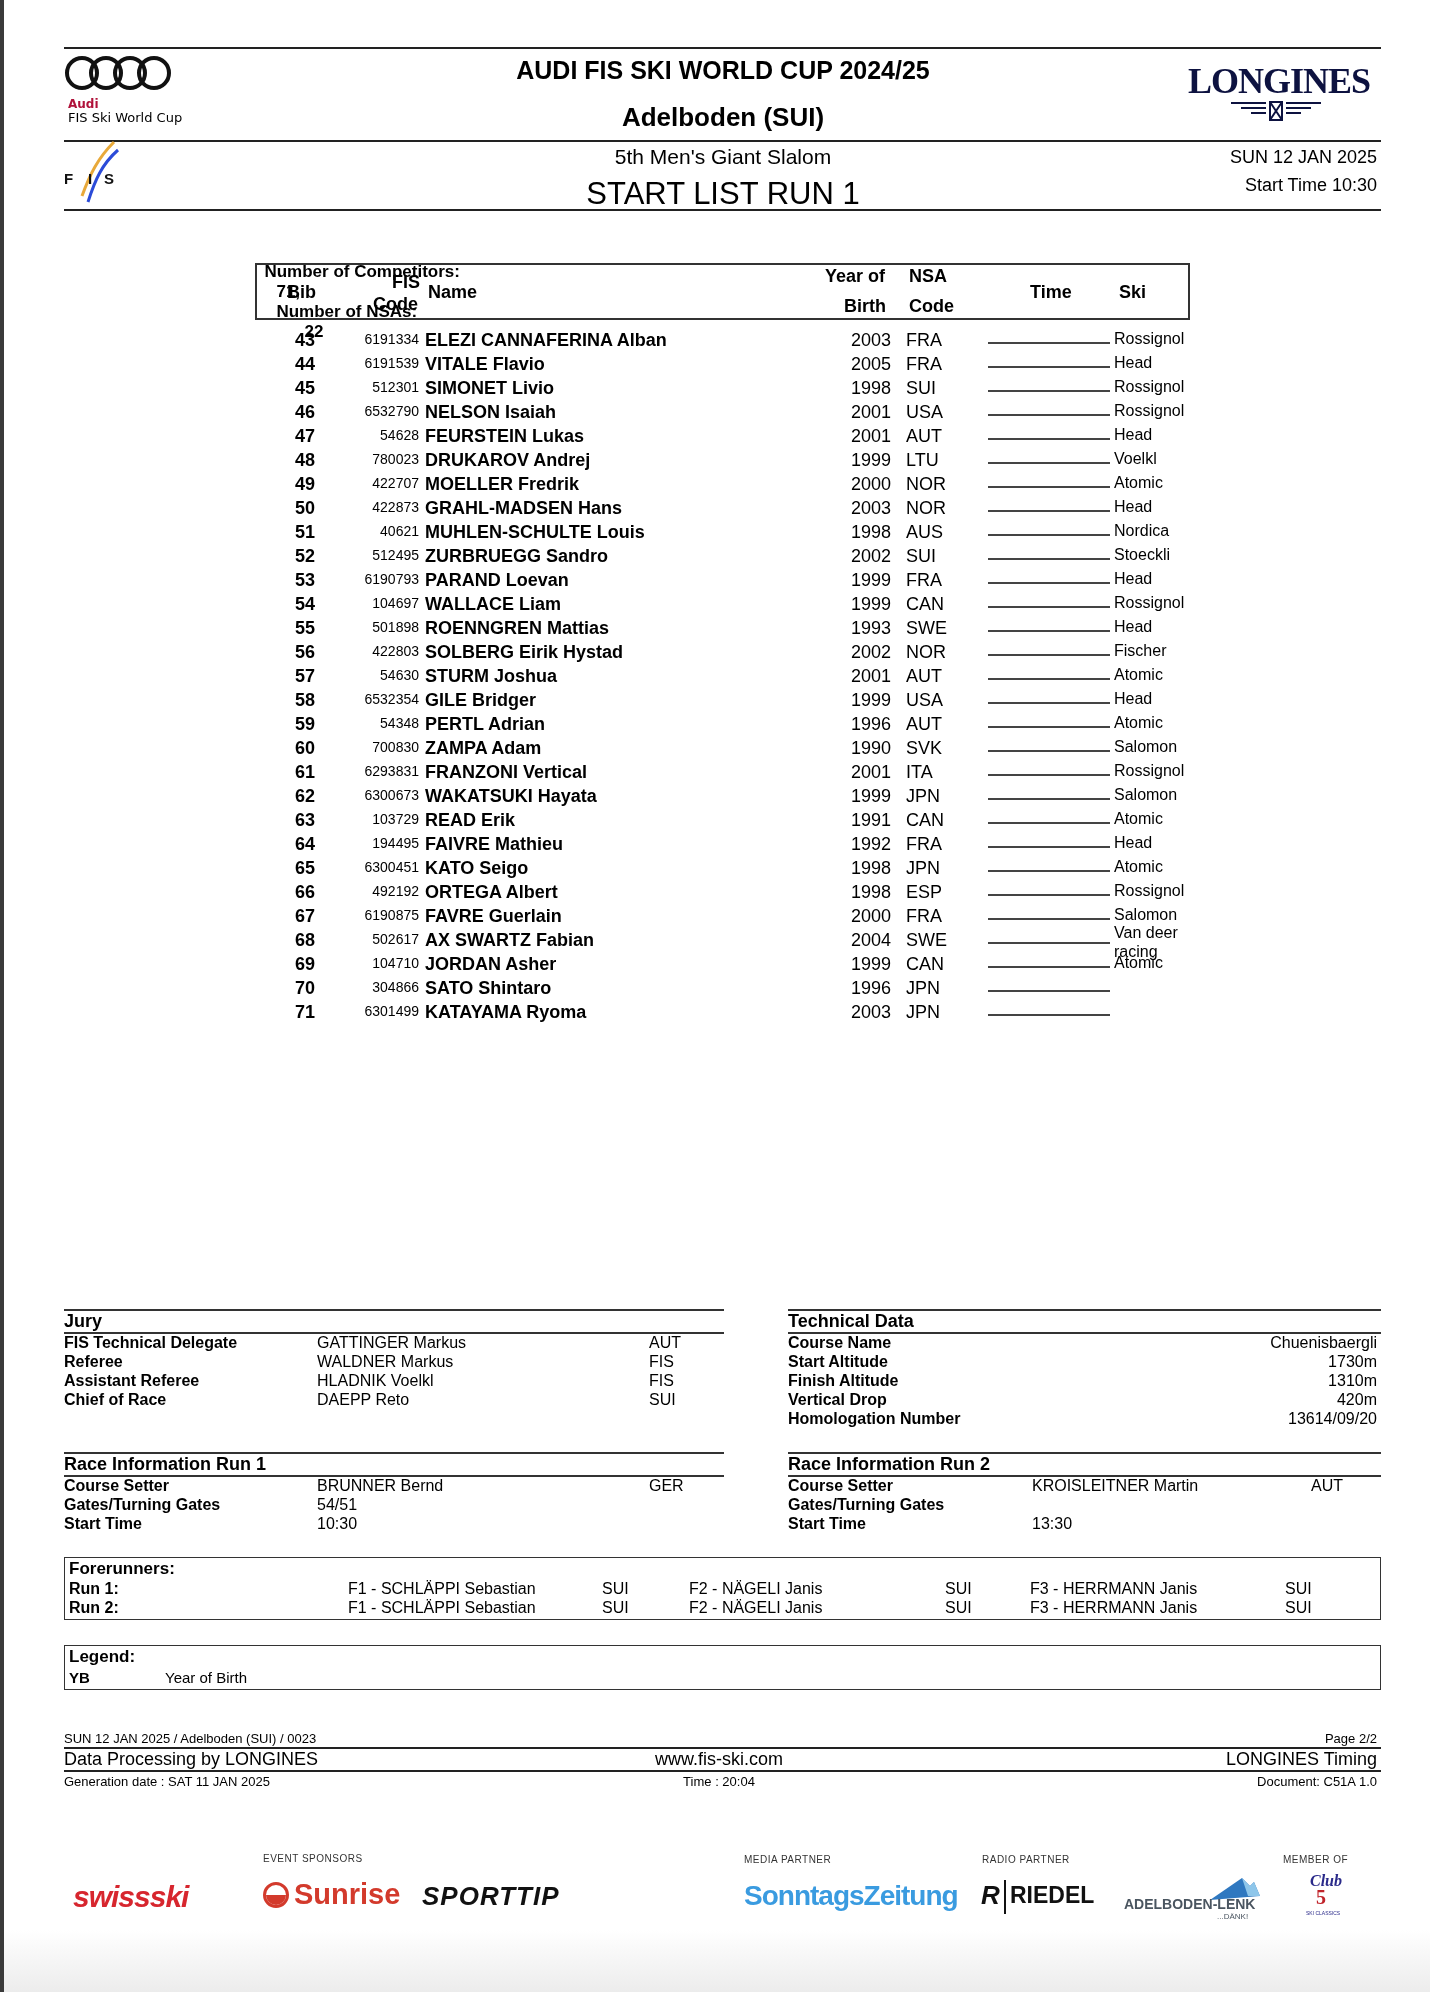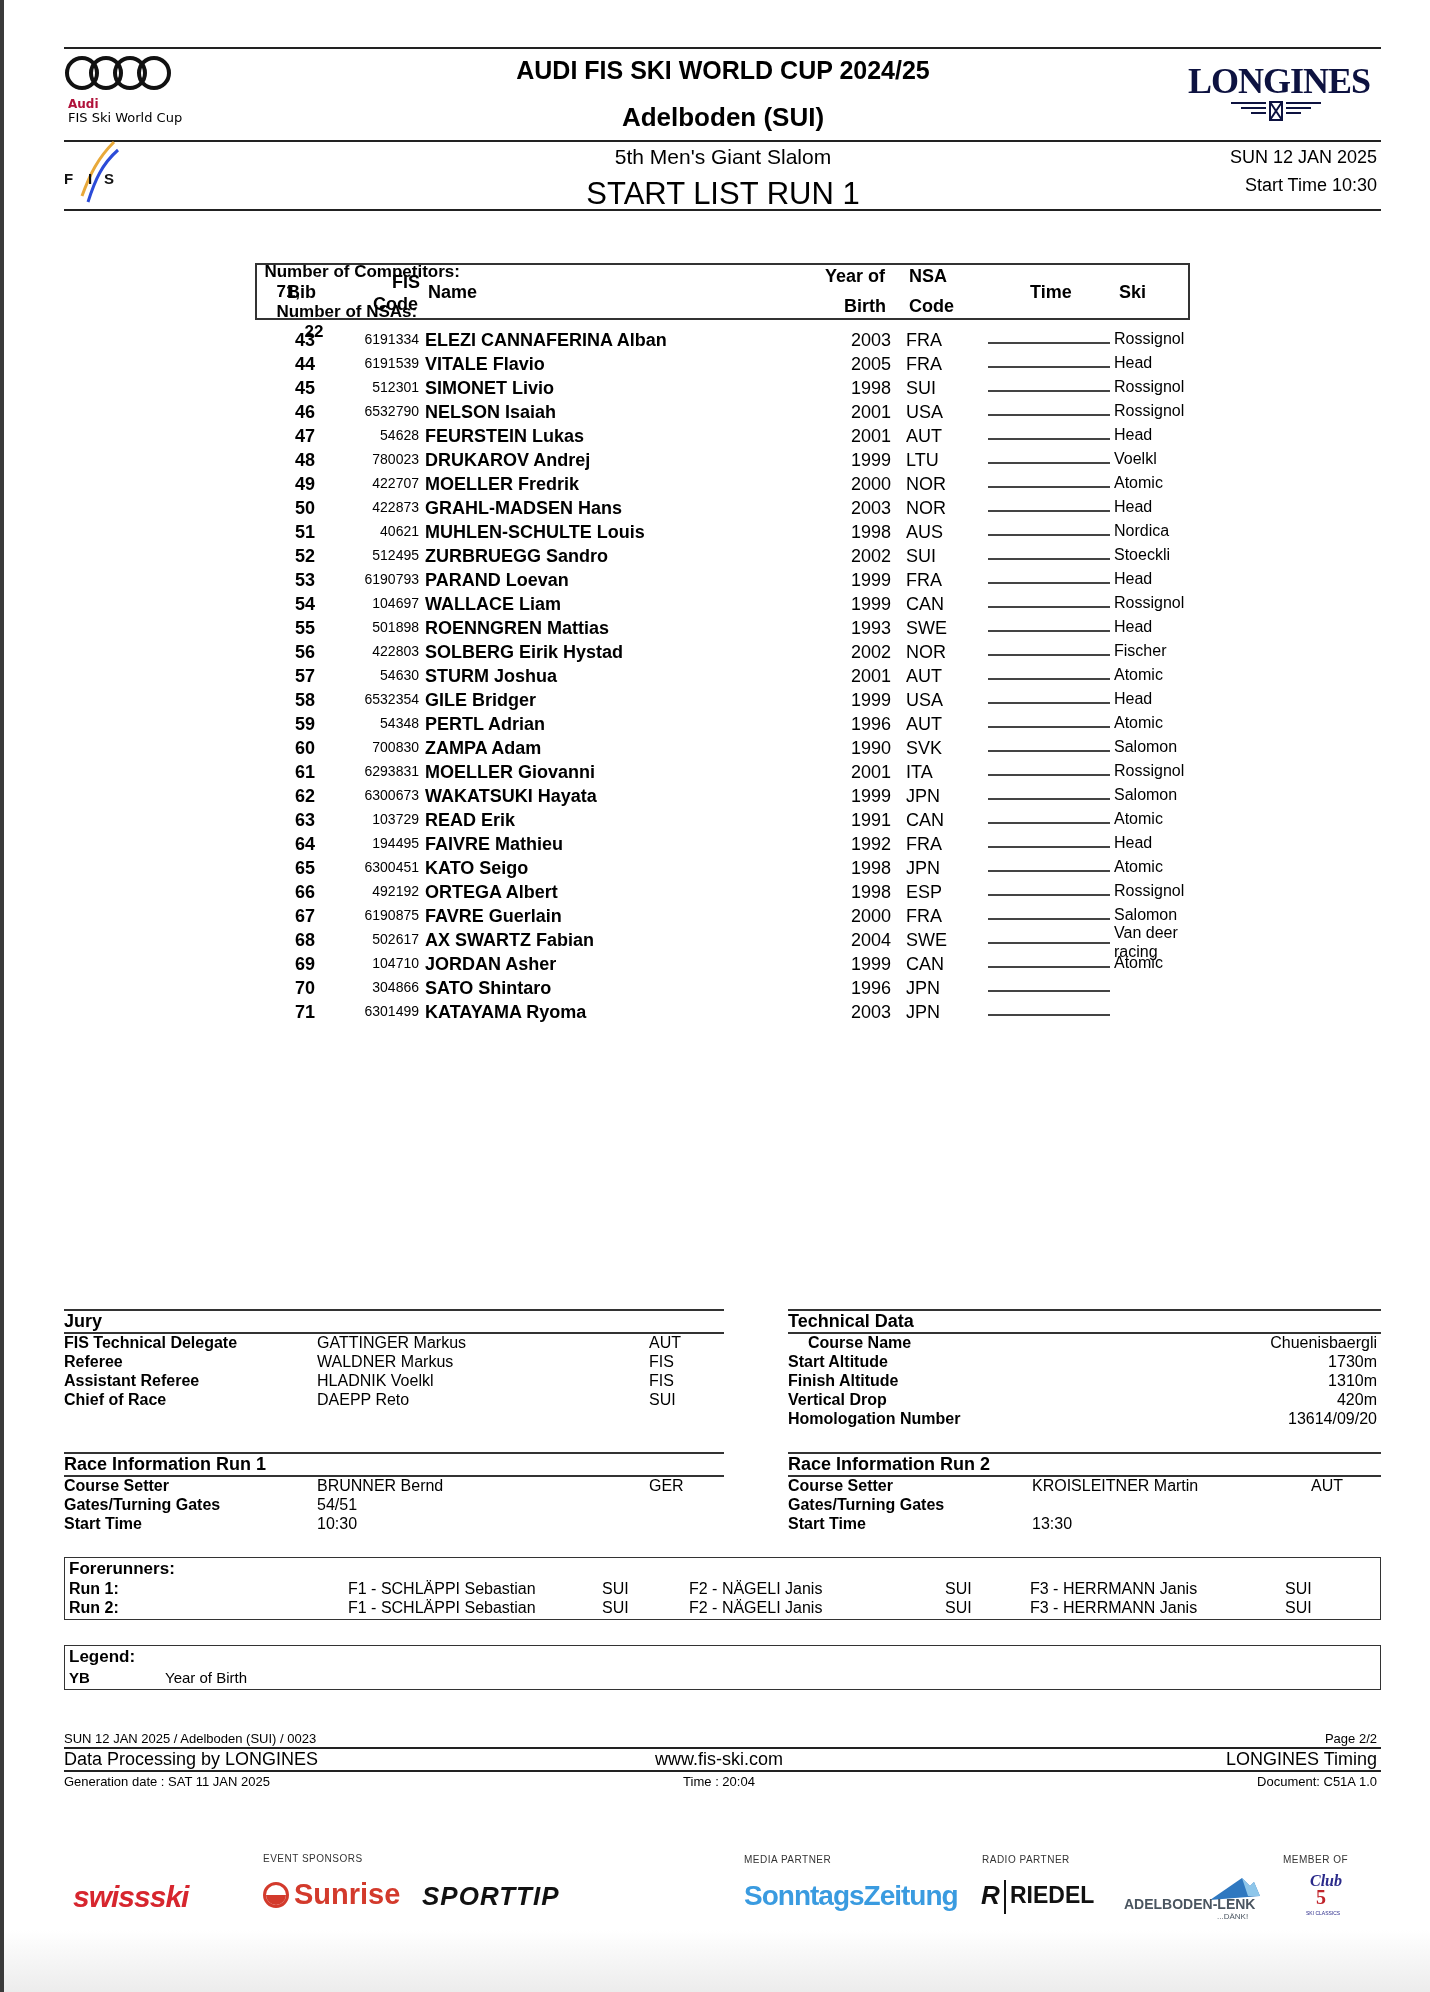--- a/index.html
+++ b/index.html
@@ -285,21 +285,21 @@
       <span class="code">700830</span>
       <span class="name">ZAMPA Adam</span>
       <span class="yob">1990</span>
       <span class="nsa">SVK</span>
       <span class="time"></span>
       <span class="ski">Salomon</span>
     </div>
     <div class="row" style="top: 762px;">
       <span class="bib">61</span>
       <span class="code">6293831</span>
-      <span class="name">MOELLER Giovanni</span>
+      <span class="name">FRANZONI Vertical</span>
       <span class="yob">2001</span>
       <span class="nsa">ITA</span>
       <span class="time"></span>
       <span class="ski">Rossignol</span>
     </div>
     <div class="row" style="top: 786px;">
       <span class="bib">62</span>
       <span class="code">6300673</span>
       <span class="name">WAKATSUKI Hayata</span>
       <span class="yob">1999</span>
@@ -405,21 +405,21 @@
     <div class="val" style="left:645px; top:1372px;">FIS</div>
     <div class="lbl" style="left:60px; top:1391px;">Chief of Race</div>
     <div class="val" style="left:313px; top:1391px;">DAEPP Reto</div>
     <div class="val" style="left:645px; top:1391px;">SUI</div>
   </div>
 
 <div class="sec-rule" style="left:784px; width:593px; top:1309px;"></div>
 <div class="sec-title" style="left:784px; top:1311px;">Technical Data</div>
 <div class="sec-rule" style="left:784px; width:593px; top:1332px;"></div>
 <div id="tech">
-    <div class="lbl" style="left:784px; top:1334px;margin-left:20px;">Course Name</div>
+    <div class="lbl" style="left:784px; top:1334px;">Course Name</div>
     <div class="val-r" style="right:53px; top:1334px;">Chuenisbaergli</div>
     <div class="lbl" style="left:784px; top:1353px;">Start Altitude</div>
     <div class="val-r" style="right:53px; top:1353px;">1730m</div>
     <div class="lbl" style="left:784px; top:1372px;">Finish Altitude</div>
     <div class="val-r" style="right:53px; top:1372px;">1310m</div>
     <div class="lbl" style="left:784px; top:1391px;">Vertical Drop</div>
     <div class="val-r" style="right:53px; top:1391px;">420m</div>
     <div class="lbl" style="left:784px; top:1410px;">Homologation Number</div>
     <div class="val-r" style="right:53px; top:1410px;">13614/09/20</div>
   </div>

